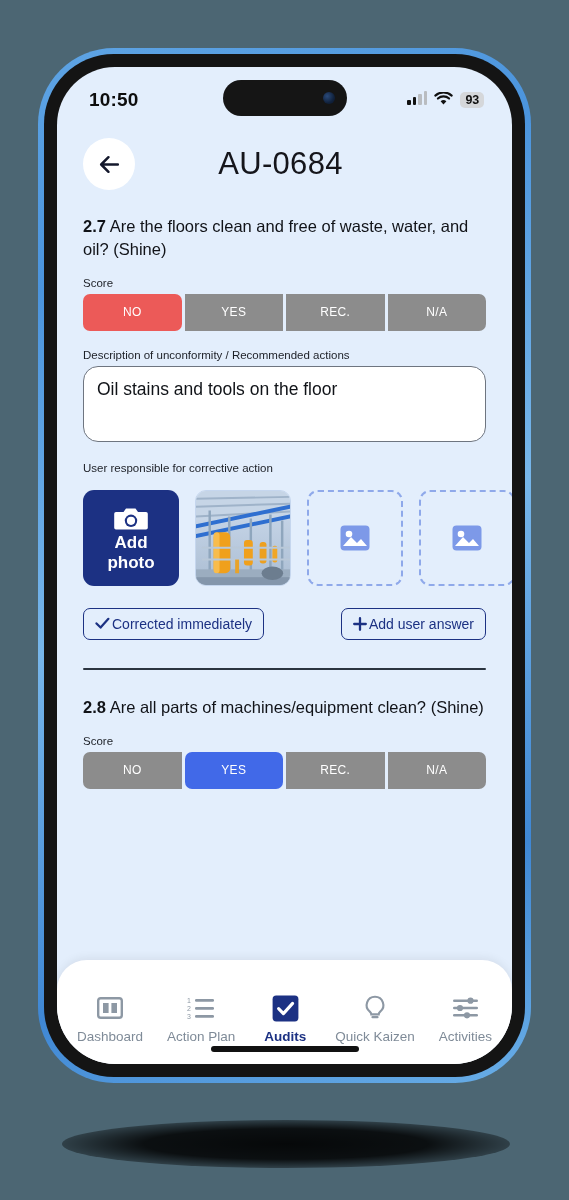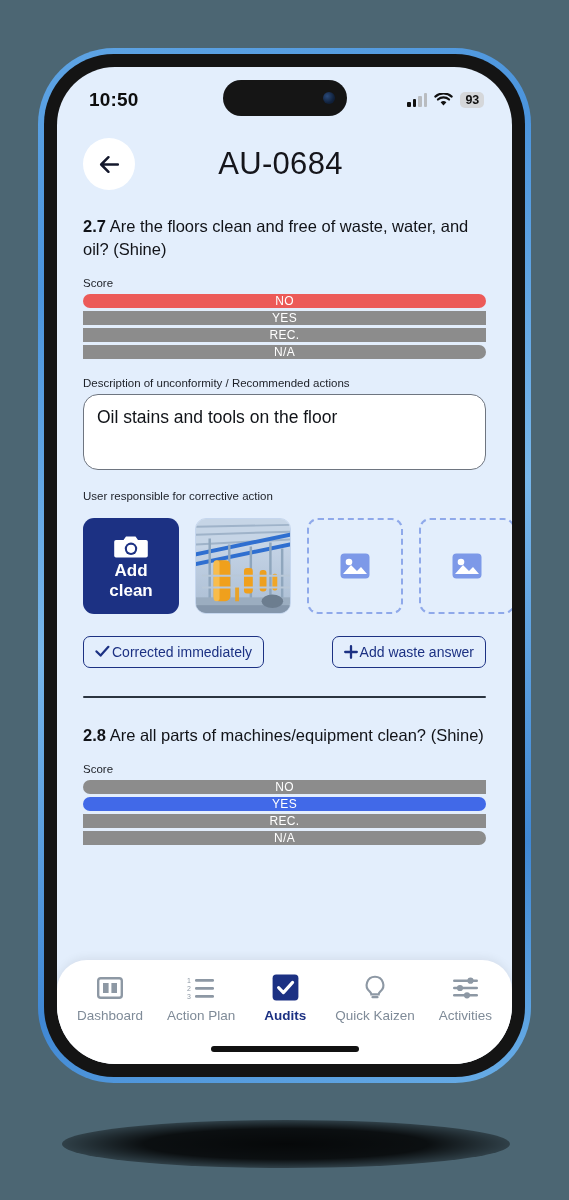--- a/index.html
+++ b/index.html
@@ -83,21 +83,20 @@
     align-items: center;
     justify-content: flex-end;
     padding-right: 12px;
   }
   #island-camera {
     width: 12px; height: 12px; border-radius: 50%;
     background: radial-gradient(circle at 35% 35%, #2a4a7a 0%, #11223d 60%, #0a1426 100%);
   }
   #status-right {
     display: flex;
-    align-items: center;
     gap: 7px;
   }
   .signal-bars { display: flex; align-items: flex-end; gap: 2px; height: 13px; }
   .signal-bars i { width: 3.5px; border-radius: 1px; background: #b9bcc0; display: block; }
   .signal-bars i.on { background: #111; }
   .sb1 { height: 5px; } .sb2 { height: 8px; } .sb3 { height: 11px; } .sb4 { height: 14px; }
   #battery-pill {
     background: #d5d7da;
     color: #111;
     font-size: 12.5px;
@@ -153,21 +152,20 @@
   .field-label {
     font-size: 11.5px;
     color: #1c1f26;
     margin-bottom: 5px;
   }
 
   .score-row {
     display: flex;
     gap: 3px;
     margin-bottom: 18px;
-    flex-direction: column;
   }
   .score-btn {
     flex: 1 1 0;
     height: 37px;
     display: flex;
     align-items: center;
     justify-content: center;
     font-size: 12px;
     color: #ffffff;
     background: #8c8c8c;
@@ -277,21 +275,21 @@
     border-radius: 2px;
   }
 
   
   #bottom-nav {
     flex: 0 0 auto;
     height: 104px;
     background: #ffffff;
     border-radius: 30px 30px 0 0;
     display: flex;
-    align-items: flex-start;
+    align-items: center;
     justify-content: space-around;
     padding: 14px 8px 0 8px;
     box-shadow: 0 -2px 10px rgba(0,0,0,0.07);
     position: relative;
     z-index: 5;
   }
   .nav-item {
     display: flex;
     flex-direction: column;
     align-items: center;
@@ -385,21 +383,21 @@
 
       <div id="photo-row">
 
         <div class="photo-cell" id="add-photo-btn">
           <svg width="34" height="28" viewBox="0 0 34 28">
             <path d="M2 8 h7.5 l2.5-3.4 h9.5 L24 8 H32 a1.8 1.8 0 0 1 1.8 1.8 v14 a1.8 1.8 0 0 1 -1.8 1.8 H2 a1.8 1.8 0 0 1 -1.8-1.8 v-14 A1.8 1.8 0 0 1 2 8 Z" fill="#ffffff"></path>
             <circle cx="17" cy="16.8" r="6.2" fill="#1c3183"></circle>
             <circle cx="17" cy="16.8" r="4.1" fill="#ffffff"></circle>
           </svg>
           <div class="label">Add</div>
-          <div class="label">clean</div>
+          <div class="label">photo</div>
         </div>
 
         <div class="photo-cell photo-thumb">
           <svg width="100%" height="100%" viewBox="0 0 96 96" preserveAspectRatio="none">
             <defs>
               <linearGradient id="sky" x1="0" y1="0" x2="0" y2="1">
                 <stop offset="0%" stop-color="#cfdced"></stop>
                       <stop offset="100%" stop-color="#aabdd3"></stop>
               </linearGradient>
             </defs>
@@ -458,21 +456,21 @@
         <div class="outline-btn">
           <svg width="15" height="13" viewBox="0 0 15 13">
             <path d="M1.5 6.4 L5.6 10.6 L13.4 1.8" stroke="#1c3183" stroke-width="2.2" fill="none" stroke-linecap="round" stroke-linejoin="round"></path>
           </svg>
           <span>Corrected immediately</span>
         </div>
         <div class="outline-btn">
           <svg width="14" height="14" viewBox="0 0 14 14">
             <path d="M7 1.2 V12.8 M1.2 7 H12.8" stroke="#1c3183" stroke-width="2.3" stroke-linecap="round"></path>
           </svg>
-          <span>Add waste answer</span>
+          <span>Add user answer</span>
         </div>
       </div>
     </div>
 
     <div id="section-divider"></div>
 
     <div>
       <div class="question-title">
         <b>2.8</b>
         <span>Are all parts of machines/equipment clean? (Shine)</span>

